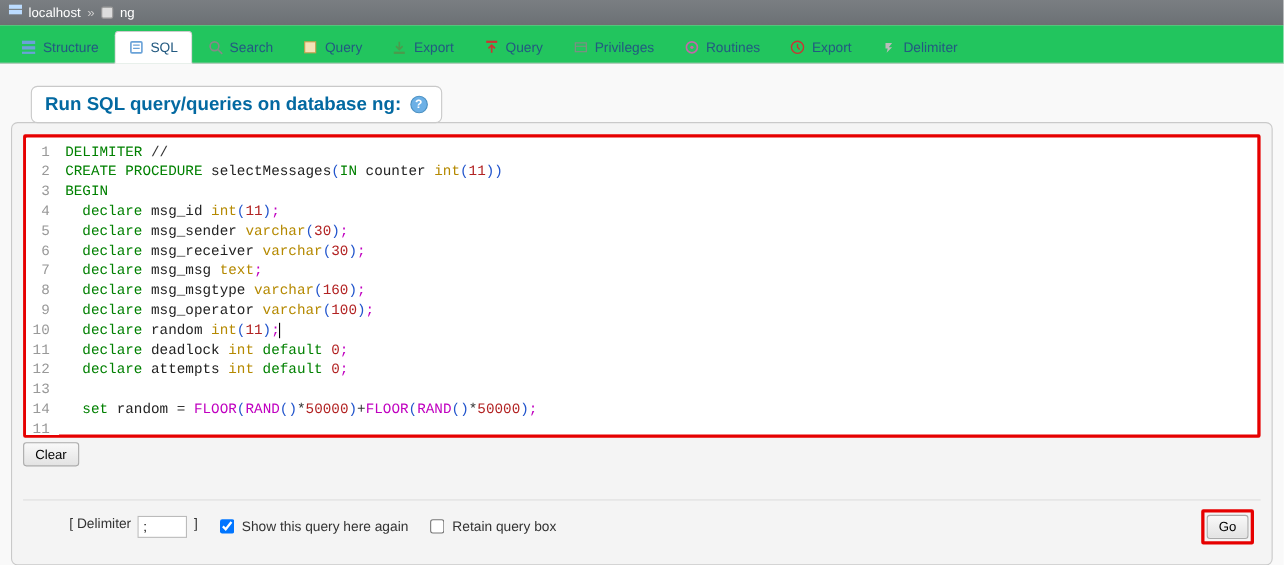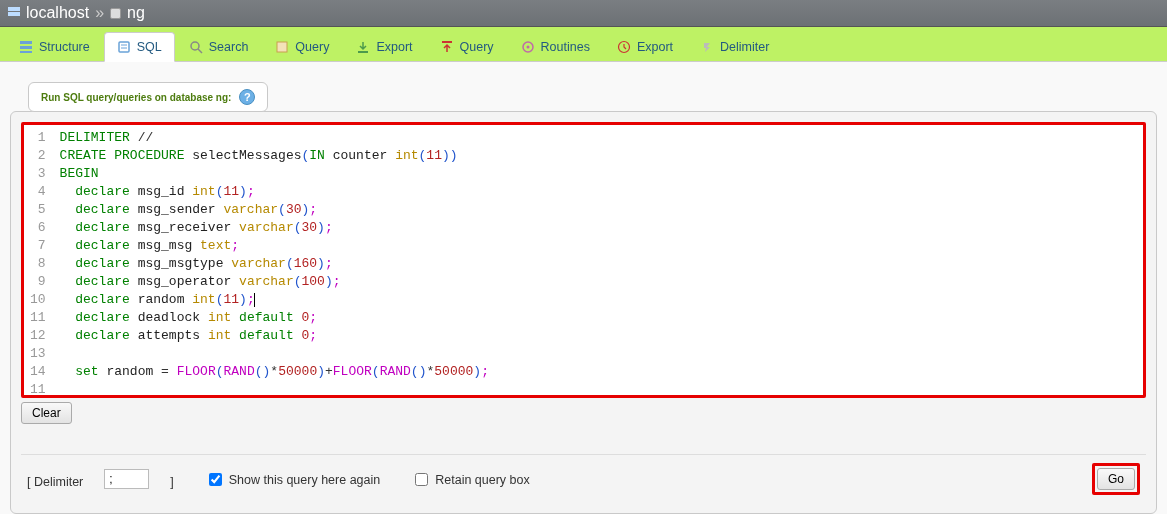--- a/index.html
+++ b/index.html
@@ -10,37 +10,37 @@
     background: #f9f9f9;
     color: #333;
   }
   .topbar {
     background: linear-gradient(#7a7e82, #6c7175);
     color: #fff;
     padding: 4px 8px;
     display: flex;
     align-items: center;
     gap: 6px;
-    font-size: 16px;
+    font-size: 12px;
     border-bottom: 1px solid #555;
   }
   .topbar .srv-icon { color: #a7d8ff; }
   .topbar a { color: #fff; text-decoration: none; }
   .topbar .sep { color: #ccc; }
   .db-icon {
     display: inline-block;
     width: 11px; height: 11px;
     background: #ddd; border: 1px solid #999;
     border-radius: 2px;
     vertical-align: middle;
   }
 
   .tabs {
     display: flex;
-    background: #bef264;
+    background: #22c55e;
     border-bottom: 1px solid #ccc;
     padding: 4px 6px 0 6px;
     gap: 0;
   }
   .tab {
     display: flex;
     align-items: center;
     gap: 6px;
     padding: 7px 12px;
     border: 1px solid transparent;
@@ -68,21 +68,21 @@
     gap: 8px;
     border: 1px solid #c9c9c9;
     border-radius: 6px;
     padding: 6px 12px;
     background: #fff;
     margin-left: 18px;
     margin-bottom: -1px;
     position: relative;
     z-index: 2;
   }
-  .panel-head strong { color: #4d7c0f; font-weight: bold; font-size: 10px; }
+  .panel-head strong { color: #0369a1; font-weight: bold; font-size: 17px; }
   .help-icon {
     width: 16px; height: 16px; border-radius: 50%;
     background: #6cb0e6; color: #fff;
     display: inline-flex; align-items: center; justify-content: center;
     font-size: 11px; font-weight: bold;
     border: 1px solid #4a90c2;
   }
 
   .panel-body {
     border: 1px solid #c9c9c9;
@@ -152,22 +152,22 @@
 
   .footer {
     display: flex;
     align-items: center;
     justify-content: space-between;
     margin-top: 30px;
     padding: 8px 6px;
     border-top: 1px solid #ddd;
   }
   .footer-left {
-    display: flex; align-items: flex-end; gap: 21px;
-    color: #333; font-size: 12.5px;
+    display: flex; align-items: flex-start; gap: 6px;
+    color: #333; font-size: 12.5px; margin-left: 36px;
   }
   .delim-input {
     width: 45px; padding: 2px 4px;
     border: 1px solid #bbb; font-size: 12px;
   }
   .chkwrap { display: inline-flex; align-items: center; gap: 4px; margin-left: 10px; }
   .go-wrap {
     border: 3px solid #e60000;
     border-radius: 2px;
     padding: 2px;
@@ -224,20 +224,27 @@
           <rect x="2" y="11" width="10" height="2" fill="#4c9a4c"></rect>
         </svg></span>
       <span>Export</span>
     </div>
     <div class="tab">
       <span class="ticon"><svg width="14" height="14">
           <path d="M7 12V5M4 8l3-3 3 3" fill="none" stroke="#cc3333" stroke-width="1.5"></path>
           <rect x="2" y="1" width="10" height="2" fill="#cc3333"></rect>
         </svg></span>
       <span>Query</span>
+    </div>
+    <div class="tab">
+      <span class="ticon"><svg width="14" height="14">
+          <rect x="2" y="3" width="10" height="8" fill="none" stroke="#888"></rect>
+          <line x1="2" y1="6" x2="12" y2="6" stroke="#888"></line>
+        </svg></span>
+      <span>Privileges</span>
     </div>
     <div class="tab">
       <span class="ticon"><svg width="14" height="14">
           <circle cx="7" cy="7" r="5" fill="none" stroke="#c06aa8" stroke-width="1.5"></circle>
           <circle cx="7" cy="7" r="1.5" fill="#c06aa8"></circle>
         </svg></span>
       <span>Routines</span>
     </div>
     <div class="tab">
       <span class="ticon"><svg width="14" height="14">

